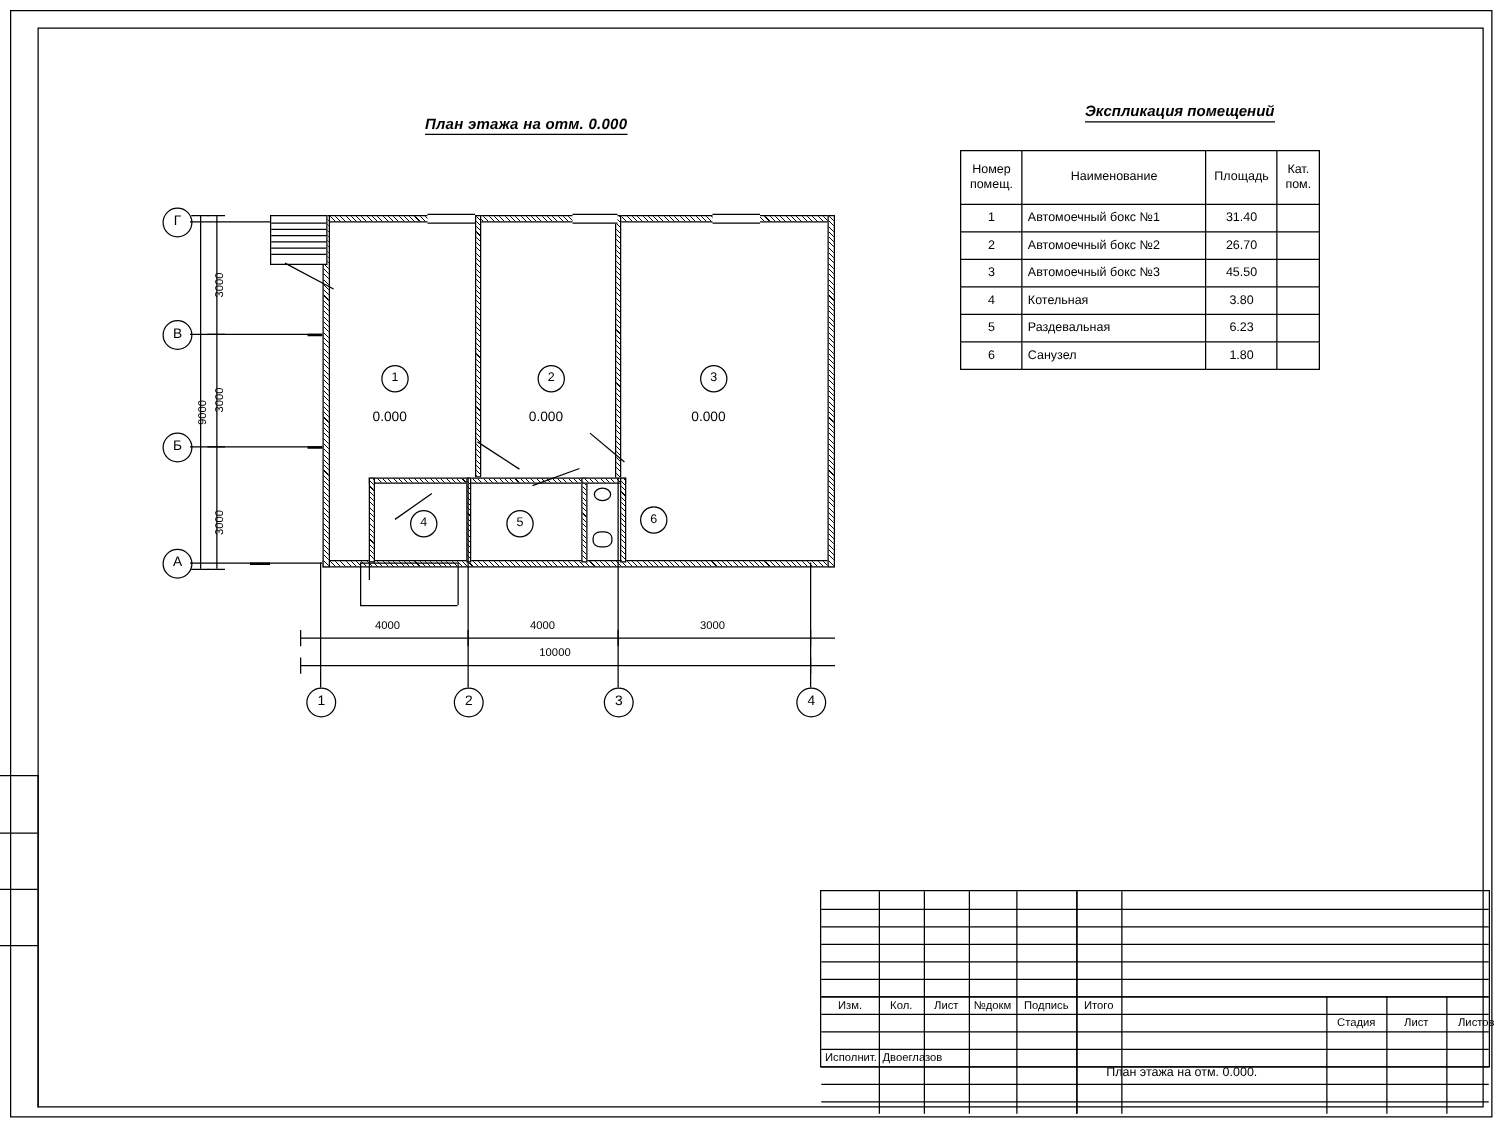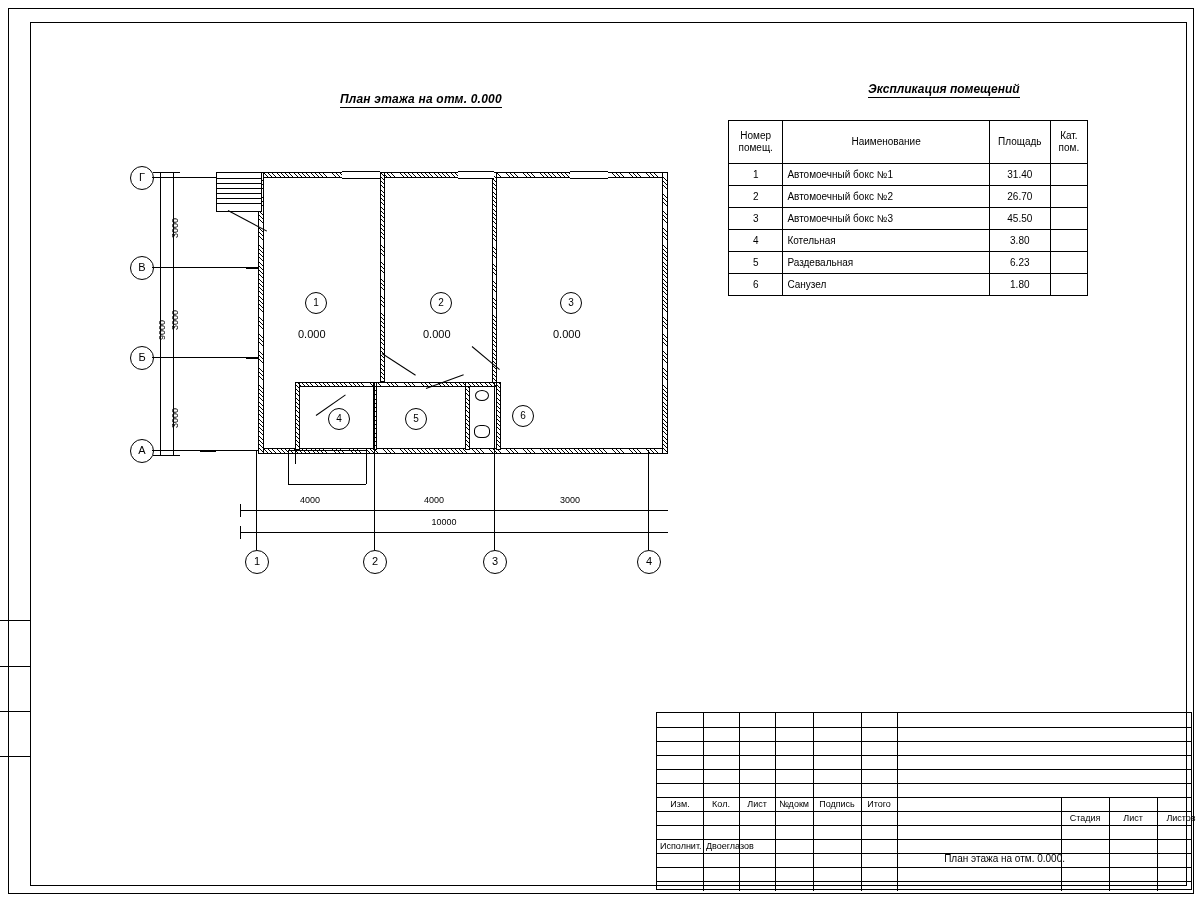--- a/index.html
+++ b/index.html
@@ -69,23 +69,23 @@
     left: 868px;
     top: 82px;
     font-style: italic;
     font-weight: bold;
     font-size: 12px;
   }
 
   
   .expl-table {
     position: absolute;
-    left: 728px;
+    left: 768px;
     top: 120px;
-    width: 360px;
+    width: 288px;
     border-collapse: collapse;
     font-size: 10px;
   }
   .expl-table td, .expl-table th {
     border: 1px solid #000;
     padding: 2px 4px;
     height: 17px;
     font-weight: normal;
   }
   .expl-table thead th {
@@ -202,39 +202,39 @@
     border: 1px solid #000;
     background: #fff;
   }
 
   
   .stamp {
     position: absolute;
     left: 656px;
     top: 712px;
     width: 536px;
-    height: 178px;
+    height: 142px;
     border: 1px solid #000;
     box-sizing: border-box;
     font-size: 9px;
     padding-left: 26px;
   }
   .stamp .hline { position: absolute; left: 0; width: 100%; height: 1px; background: #000; }
   .stamp .vline { position: absolute; top: 0; width: 1px; background: #000; }
   .stamp .cell {
     position: absolute;
     font-size: 9px;
     line-height: 11px;
     text-align: center;
   }
   .stamp .cell.left { text-align: left; padding-left: 3px; }
   .stamp-doc-title {
     position: absolute;
     font-size: 10px;
-    text-align: right;
+    text-align: left;
     width: 180px;
   }
 </style>
 </head>
 <body>
 
 <div class="sheet">
 
   <div class="frame-outer"></div>
   <div class="frame-inner"></div>

